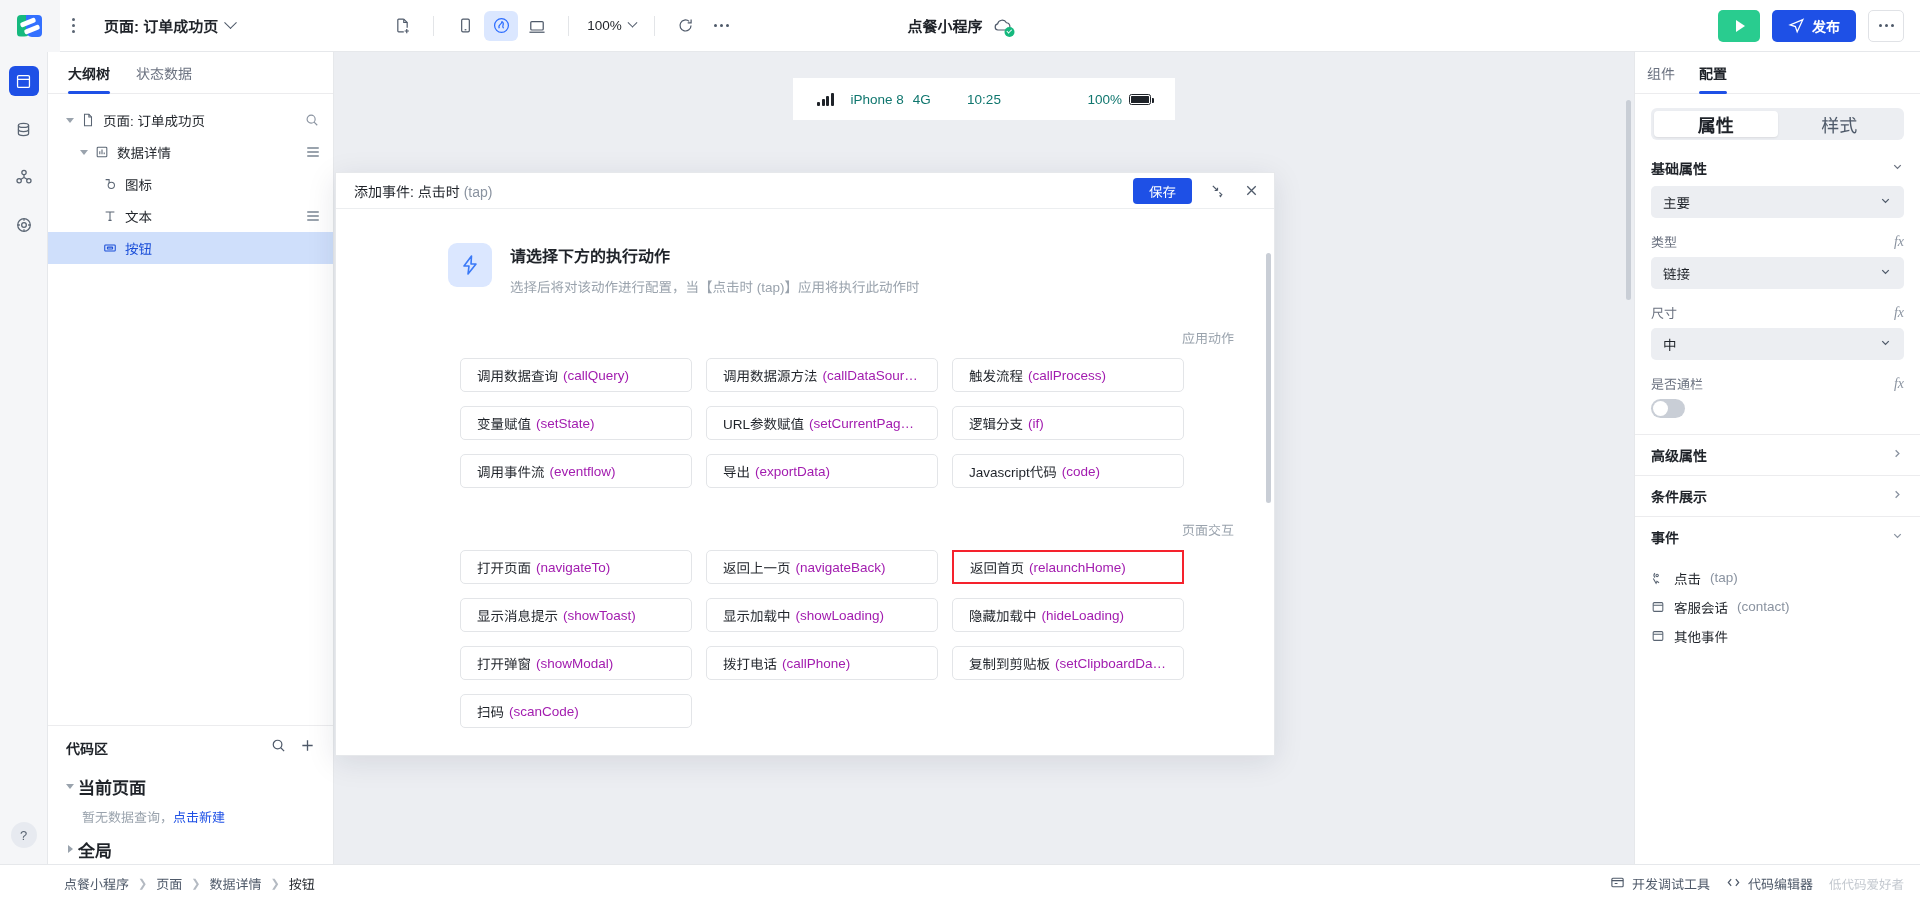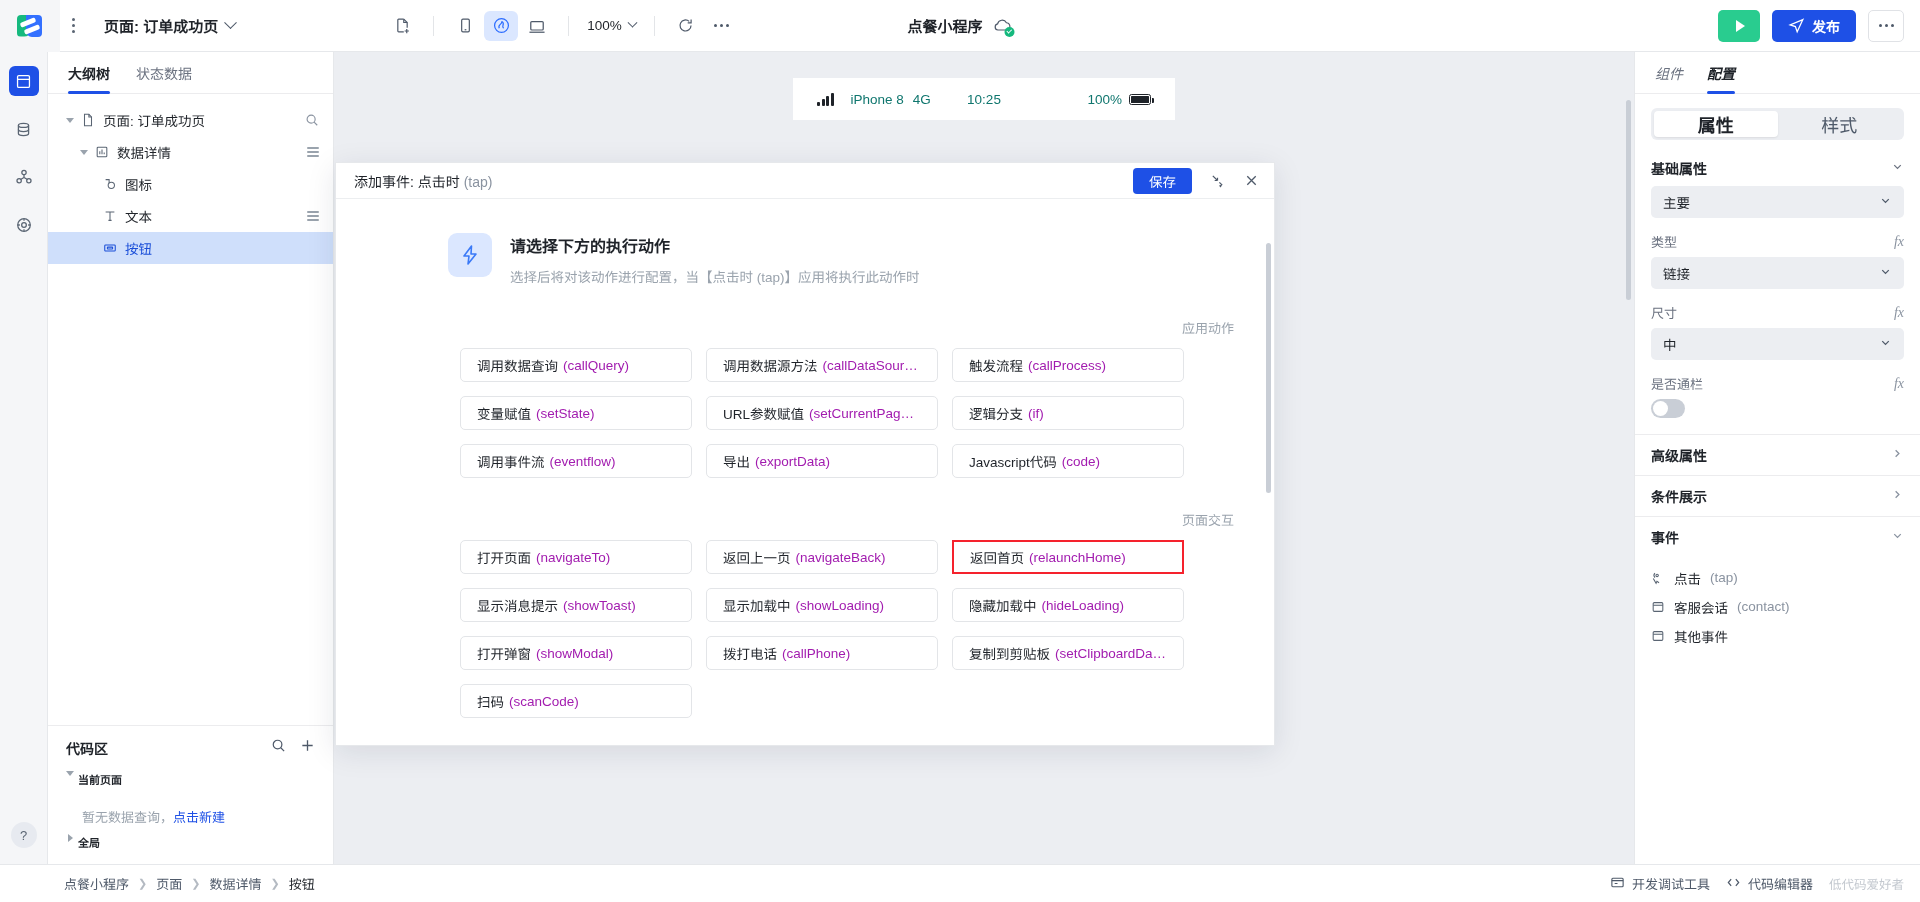--- a/index.html
+++ b/index.html
@@ -121,21 +121,21 @@
   .db-ico { display:flex; flex-direction:column; gap:1.5px; }
   .db-ico span{ display:block; width:12px;height:2.5px;border-radius:2px;background:#9aa3ad;}
 
   .lp-spacer { flex:1; }
   .code-head {
     border-top:1px solid #ececee; height:44px; display:flex; align-items:center; padding:0 18px; gap:10px;
   }
   .code-title{font-size:14px;font-weight:700;color:#1f2329;}
   .code-acts{margin-left:auto;display:flex;align-items:center;gap:14px;color:#4e5969;cursor:pointer;}
   .code-tree{padding:2px 0 0 0;}
-  .code-row{height:30px;display:flex;align-items:flex-start;font-size:11px;color:#1f2329;padding-left:14px;cursor:pointer;}
+  .code-row{height:30px;display:flex;align-items:center;font-size:17px;color:#1f2329;padding-left:14px;cursor:pointer;}
   .code-row b{font-weight:700;}
   .code-empty{font-size:13px;color:#9aa3ad;padding:6px 0 8px 34px;}
   .code-empty a{color:#1e50e6;text-decoration:none;cursor:pointer;font-weight:400;}
 
   
   .canvas { flex:1; background:#eceef2; position:relative; overflow:hidden; }
   .phone-status {
     position:absolute; left:50%; transform:translateX(-50%); top:26px;
     width:382px; height:42px; background:#fff; display:flex; align-items:center;
     padding:0 24px; font-size:13.5px; color:#0f766e;
@@ -146,21 +146,21 @@
   .sig i:nth-child(3){height:10px;} .sig i:nth-child(4){height:13px;}
   .ps-left{display:flex;align-items:center;gap:9px;}
   .ps-mid{position:absolute;left:50%;transform:translateX(-50%);}
   .ps-right{margin-left:auto;display:flex;align-items:center;gap:7px;}
   .batt{width:22px;height:11px;border:1.4px solid #1f2329;border-radius:2.5px;position:relative;background:#1f2329;
     background-clip:content-box;padding:1px;}
   .batt:after{content:"";position:absolute;right:-4px;top:3px;width:2px;height:5px;background:#1f2329;border-radius:0 1px 1px 0;}
 
   
   .rightpanel{width:286px;background:#fff;border-left:1px solid #e6e8eb;display:flex;flex-direction:column;}
-  .rp-tabs{display:flex;gap:24px;padding:0 20px;height:42px;align-items:center;border-bottom:1px solid #ececee;font-style:italic;}
+  .rp-tabs{display:flex;gap:24px;padding:0 12px;height:42px;align-items:center;border-bottom:1px solid #ececee;}
   .rp-tab{font-size:14px;color:#6b7280;cursor:pointer;height:42px;display:flex;align-items:center;position:relative;}
   .rp-tab.active{color:#1f2329;font-weight:700;}
   .rp-tab.active:after{content:"";position:absolute;left:0;right:0;bottom:0;height:2.5px;background:#1e50e6;border-radius:2px;}
   .seg{margin:14px 16px 4px;height:32px;background:#eceef2;border-radius:6px;display:flex;padding:3px;}
   .seg-item{flex:1;display:flex;align-items:center;justify-content:center;font-size:18px;color:#4e5969;border-radius:4px;cursor:pointer;}
   .seg-item.active{background:#fff;color:#1f2329;font-weight:700;box-shadow:0 1px 2px rgba(0,0,0,.08);}
   .rp-section{padding:14px 16px 4px;display:flex;align-items:center;}
   .rp-section .t{font-size:14px;font-weight:700;color:#1f2329;}
   .rp-section .c{margin-left:auto;color:#6b7280;}
   .fld{padding:4px 16px 10px;}
@@ -172,21 +172,21 @@
   .switch:after{content:"";position:absolute;left:2px;top:2px;width:15px;height:15px;border-radius:50%;background:#fff;}
   .rp-row{height:41px;border-top:1px solid #ececee;display:flex;align-items:center;padding:0 16px;cursor:pointer;}
   .rp-row .t{font-size:14px;font-weight:700;color:#1f2329;}
   .rp-row .c{margin-left:auto;color:#8a93a0;}
   .evt{height:29px;display:flex;align-items:center;padding:0 16px;gap:9px;font-size:13.5px;color:#1f2329;cursor:pointer;}
   .evt .ei{color:#5a6573;display:flex;align-items:center;}
   .evt .sub{color:#8a93a0;}
 
   
   .modal {
-    position:absolute; left:335px; top:110px; width:940px; height:584px;
+    position:absolute; left:335px; top:120px; width:940px; height:584px;
     background:#fff; border:1px solid #e6e8eb; box-shadow:0 6px 28px rgba(20,30,60,.10);
     display:flex; flex-direction:column; z-index:30; overflow:hidden;
   }
   .modal-head{height:36px;min-height:36px;display:flex;align-items:center;padding:0 14px 0 18px;border-bottom:1px solid #eceef0;}
   .modal-title{font-size:14px;color:#1f2329;}
   .modal-title .sub{color:#8a93a0;}
   .modal-head .acts{margin-left:auto;display:flex;align-items:center;gap:16px;}
   .btn-save{height:26px;padding:0 16px;border-radius:4px;background:#1e50e6;color:#fff;font-size:13.5px;display:flex;align-items:center;cursor:pointer;}
   .ic-btn{width:18px;height:18px;display:flex;align-items:center;justify-content:center;color:#4e5969;cursor:pointer;}
 

